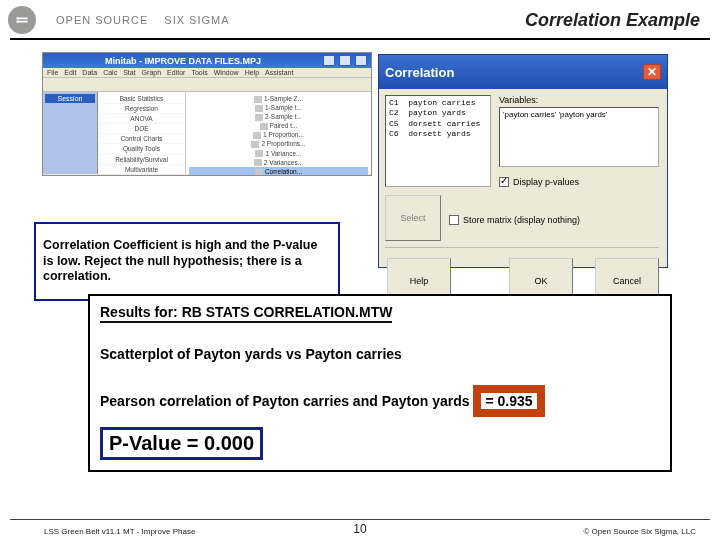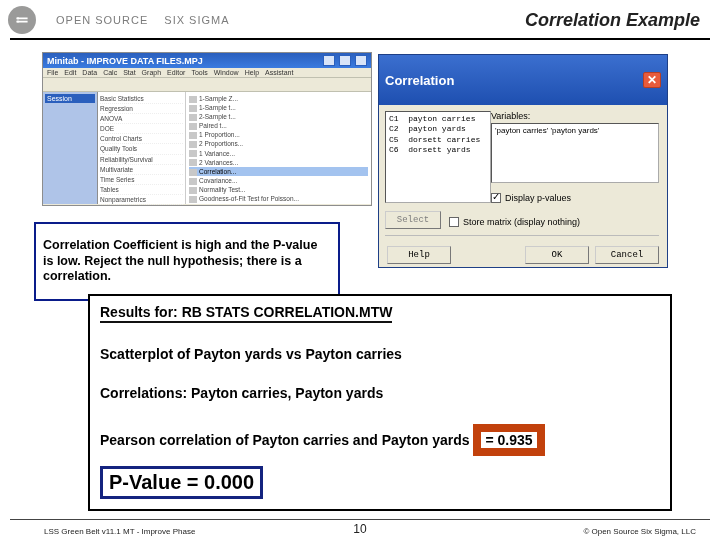--- a/index.html
+++ b/index.html
@@ -34,25 +34,26 @@
   }
   .header-line {
     height: 2px; background: #000;
     margin: 2px 10px 6px 10px;
   }
 
   
   .minitab {
     position: absolute;
     left: 42px; top: 52px;
-    width: 330px; height: 154px;
+    width: 330px; height: 124px;
     border: 1px solid #8d8d8d;
     background: #ece9d8;
     font-size: 8px;
     overflow: hidden;
+    text-align: center;
   }
   .minitab-title {
     background: linear-gradient(#2a5fbd,#3a7be0);
     color: #fff; font-size: 9px; font-weight: 700;
     padding: 2px 4px;
     display: flex; align-items: center; gap: 4px;
   }
   .minitab-title span { flex: 1; }
   .wbtn { width: 12px; height: 11px; background: #d8e4f8; border: 1px solid #2a5fbd; }
   .minitab-menu {
@@ -92,54 +93,53 @@
     position: absolute;
     left: 378px; top: 54px;
     width: 290px; height: 214px;
     border: 1px solid #1e3f86;
     background: #ece9d8;
     font-size: 9px; color: #000;
   }
   .dlg-title {
     background: linear-gradient(#3b6fcf,#1e4fb0);
     color: #fff; font-size: 13px; font-weight: 700;
-    padding: 17px 6px;
+    padding: 9px 6px;
     display: flex; align-items: center; gap: 16px;
   }
   .dlg-title span { flex: 1; }
   .dlg-close {
     width: 18px; height: 16px; background: #e85b3c;
     border: 1px solid #b73f24; border-radius: 2px;
     display: flex; align-items: center; justify-content: center;
     color: #fff; font-weight: 700; font-size: 12px; line-height: 1;
   }
   .dlg-body { padding: 6px 8px 6px 6px; }
-  .dlg-row1 { display: flex; }
+  .dlg-row1 { display: flex; gap: 8px; }
   .listbox {
     width: 106px; height: 92px;
     background: #fff; border: 1px inset #aaa;
     font-family: "Courier New", monospace; font-size: 8px;
     padding: 2px 3px; line-height: 1.3;
   }
   .vars-col { flex: 1; }
   .vars-label { font-size: 9px; margin-bottom: 2px; }
   .vars-box {
     width: 100%; height: 60px;
     background: #fff; border: 1px inset #aaa;
     font-size: 8px; padding: 2px 3px;
   }
   .chk { display: flex; align-items: center; gap: 4px; margin-top: 10px; font-size: 9px; }
   .chkbox { width: 10px; height: 10px; border: 1px solid #666; background: #fff; display: inline-block; position: relative;}
   .chkbox.checked::after { content: "✓"; position: absolute; top: -3px; left: 0; font-size: 10px; }
   .dlg-row2 { display: flex; gap: 8px; margin-top: 8px; align-items: center; }
   .dlg-btn {
     border: 1px outset #ccc; background: #ece9d8;
-    font-size: 9px; padding: 3px 0; width: 56px; text-align: center;
+    font-size: 9px; padding: 17px 0; width: 56px; text-align: center;
     color: #7d7d7d;
-    font-family: Liberation Mono, monospace;
   }
   .dlg-btn.en { color: #000; }
   .dlg-hr { border-top: 1px solid #bbb; margin: 6px 0 4px 0;}
   .dlg-foot { display: flex; justify-content: space-between; padding: 0 8px 8px 8px; }
   .dlg-foot .dlg-btn { width: 64px; }
 
   
   .caption {
     position: absolute;
     left: 34px; top: 222px;
@@ -294,33 +294,32 @@
       <div class="dlg-btn">Select</div>
       <div class="chk" style="margin-top:4px">
         <span class="chkbox"></span>
         <span>Store matrix (display nothing)</span>
       </div>
     </div>
     <div class="dlg-hr"></div>
   </div>
   <div class="dlg-foot">
     <div class="dlg-btn en">Help</div>
-    <div style="display:flex; gap:6px">
+    <div style="display:flex; gap:22px">
       <div class="dlg-btn en">OK</div>
       <div class="dlg-btn en">Cancel</div>
     </div>
   </div>
 </div>
 
 <div class="caption">Correlation Coefficient is high and the P-value is low. Reject the null hypothesis; there is a correlation.</div>
 
 <div class="results">
   <div><span class="line ul">Results for: RB STATS CORRELATION.MTW</span></div>
   <div class="line">Scatterplot of Payton yards vs Payton carries</div>
-  <div class="line">Correlations: Payton carries, Payton yards</div>
   <div class="pearson-row">
     <span>Pearson correlation of Payton carries and Payton yards </span><span class="pearson-val">= 0.935</span>
   </div>
   <div><span class="pval">P-Value = 0.000</span></div>
 </div>
 
 <div class="footer-line"></div>
 <div class="foot-left">LSS Green Belt v11.1 MT - Improve Phase</div>
 <div class="foot-mid">10</div>
 <div class="foot-right">© Open Source Six Sigma, LLC</div>

